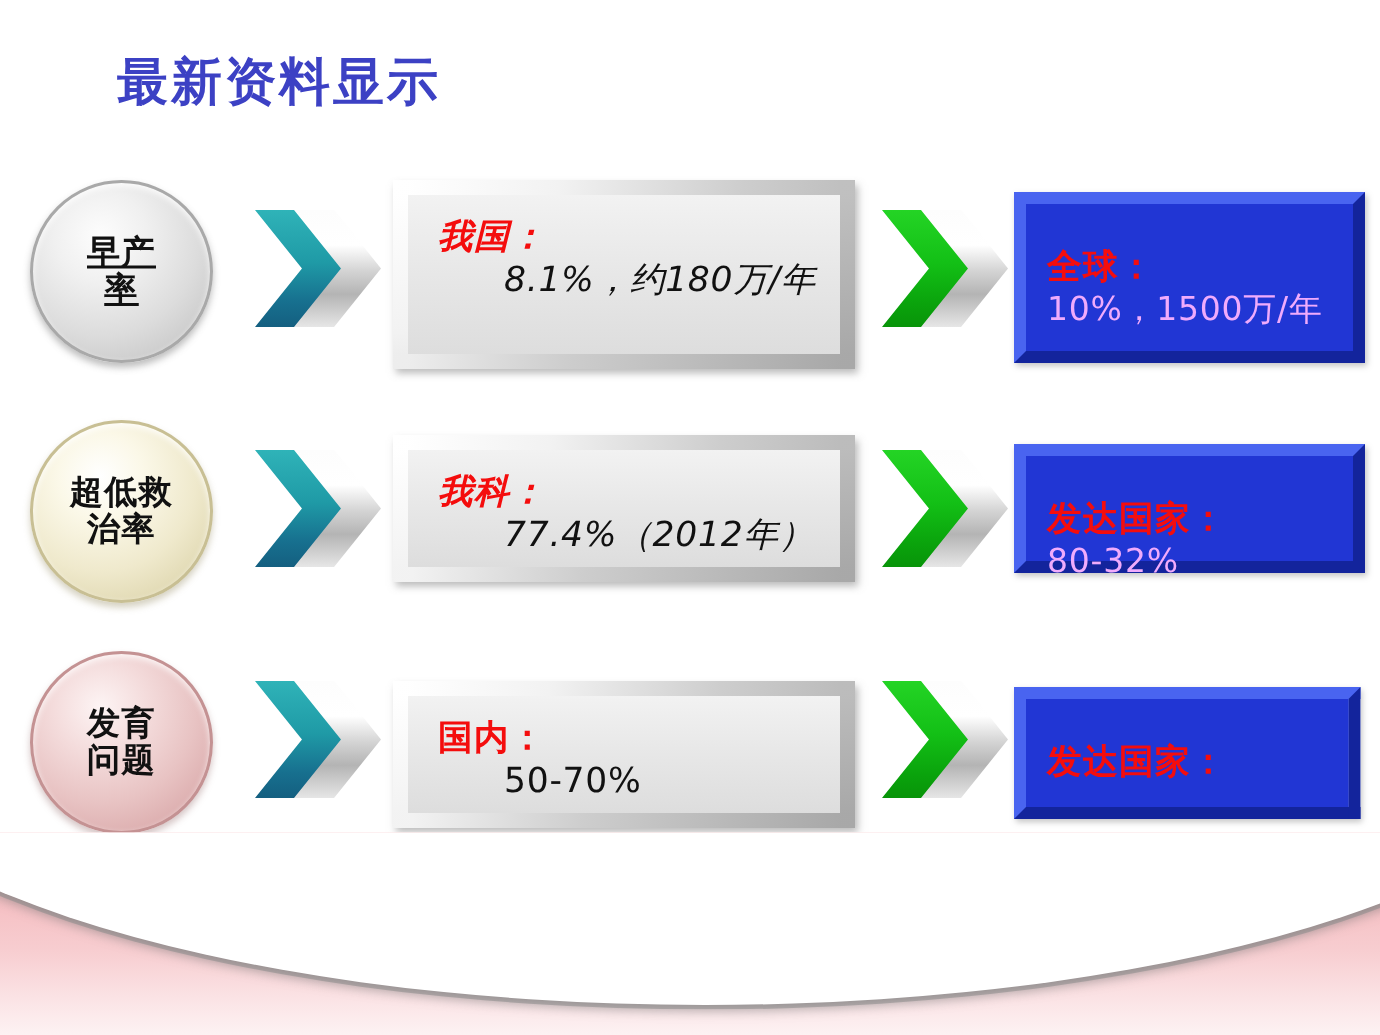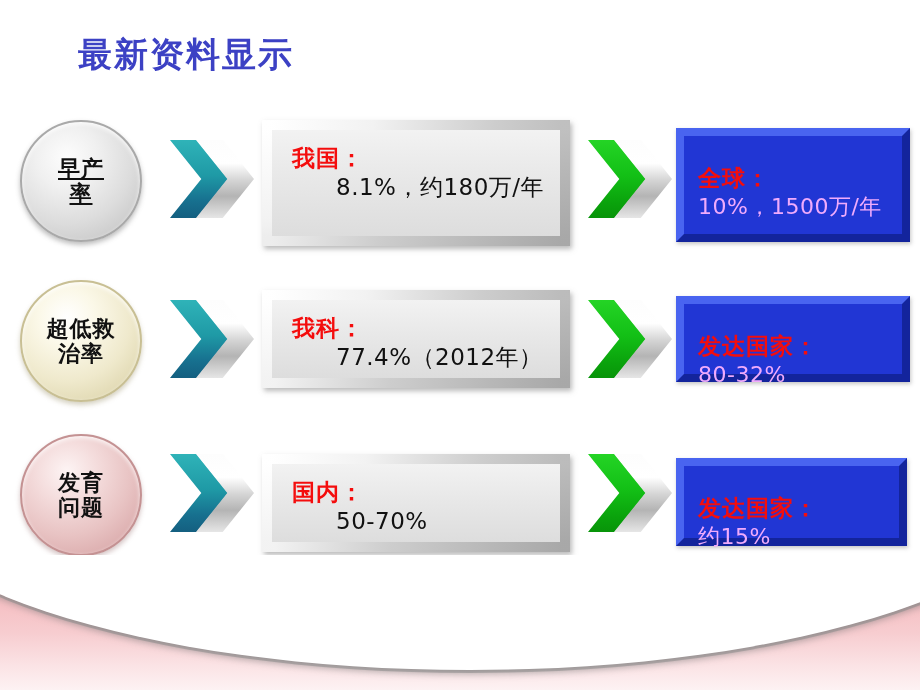--- a/index.html
+++ b/index.html
@@ -150,24 +150,24 @@
     border-right-color: #b8b8b8;
     border-bottom-color: #adadad;
     border-image: linear-gradient(135deg, #ffffff 0%, #f2f2f2 25%, #cdcdcd 55%, #a8a8a8 100%) 1;
     box-shadow: 2px 3px 5px rgba(120,120,120,0.5);
   }
   .wbox-inner {
     background: linear-gradient(to bottom, #f2f2f2 0%, #e8e8e8 45%, #dddddd 100%);
     padding: 14px 0 14px 20px;
     box-sizing: border-box;
   }
-  .wbox-1 { top: 2px; height: 126px; }
+  .wbox-1 { top: 2px; height: 126px; font-style: italic; }
   .wbox-1 .wbox-inner { height: 106px; }
   .wbox-2 { top: 12px; height: 98px; }
-  .wbox-2 .wbox-inner { height: 78px; }
+  .wbox-2 .wbox-inner { height: 78px; font-style: italic; }
   .wbox-3 { top: 22px; height: 98px; }
   .wbox-3 .wbox-inner { height: 78px; }
 
   
   .bbox {
     position: absolute;
     box-sizing: border-box;
     background: linear-gradient(to bottom, #1f3fe0 0%, #2035db 18%, #2138d6 52%, #1e31c9 86%, #1b2cbd 100%);
     border: 8px solid;
     border-top-color: #4964f0;
@@ -308,21 +308,20 @@
     </div>
 
     <div class="chev-wrap green">
       <div class="chev chev-back chev-green"></div>
       <div class="chev chev-front chev-silver"></div>
     </div>
 
     <div class="bbox bbox-3">
       <div class="bbox-inner">
         <div class="lbl-red">发达国家：</div>
-        <div class="val-white">约15%</div>
       </div>
     </div>
   </div>
 
   <div class="bottom-band">
     <div class="arc-shadow"></div>
     <div class="white-arc"></div>
   </div>
 
 </div>

